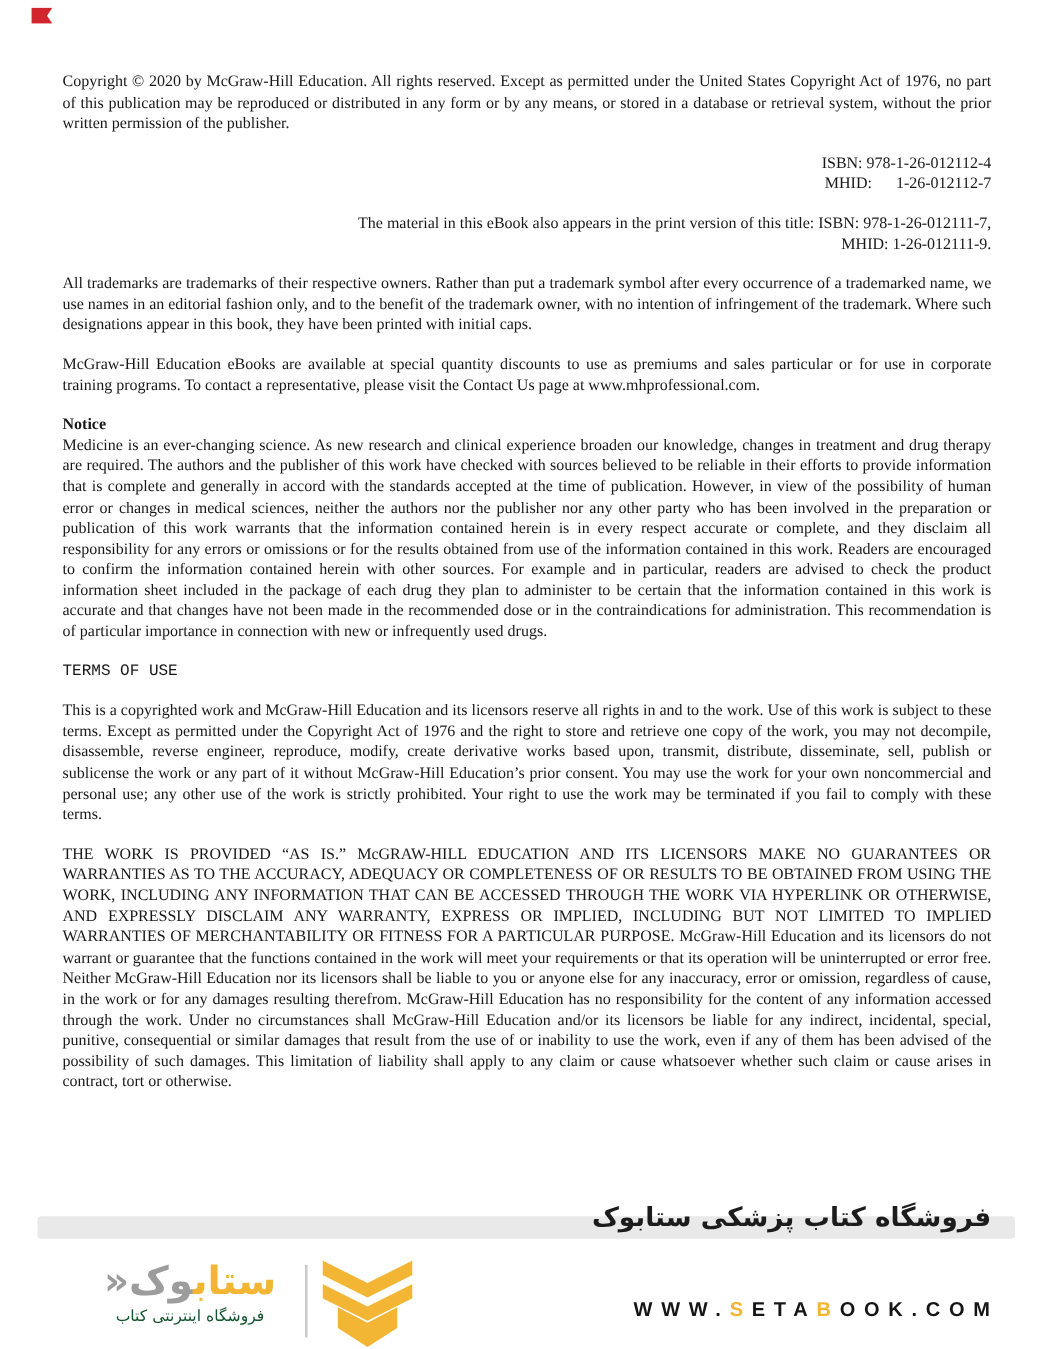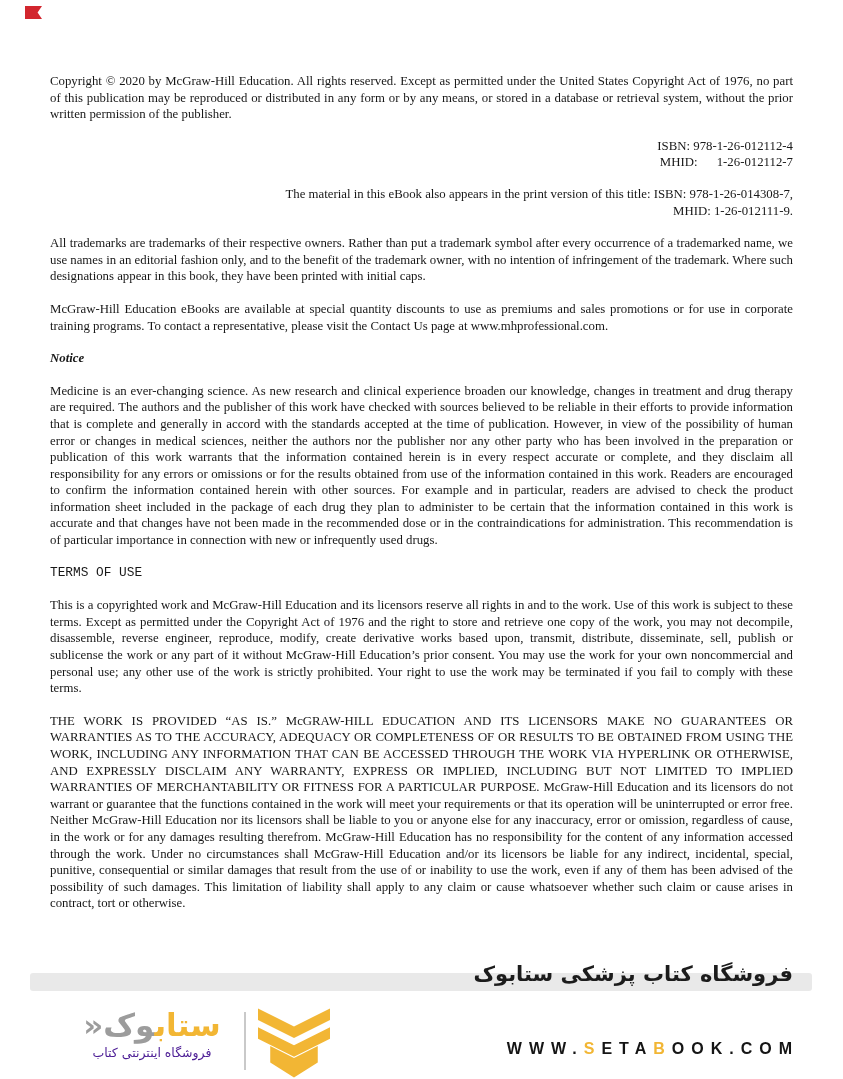--- a/index.html
+++ b/index.html
@@ -22,46 +22,46 @@
   }
   
   .doc {
     position: absolute;
     left: 50px; top: 57px;
     width: 743px;
     font-size: 12.8px;
     line-height: 16.6px;
     color: #171717;
   }
-  .doc p { margin: 16px 0 15px 0; text-align: justify; }
+  .doc p { margin: 0 0 15px 0; text-align: justify; }
   .doc p.nogap { margin-bottom: 0; }
   .doc .line { white-space: pre-wrap; text-align: right; margin: 0; }
   .doc .block { margin: 0 0 15px 0; }
-  .notice-heading { text-align: center; font-weight: bold; margin: 0; font-style: italic; }
+  .notice-heading { text-align: center; font-weight: bold; margin: 0; }
   .terms-heading { text-align: left; margin: 0 0 15px 0; font-family: Liberation Mono, monospace; }
   
   .footer-bar {
     position: absolute;
     left: 30px; top: 973px;
     width: 782px; height: 18px;
     background: #e9e9e9;
     border-radius: 3px;
   }
   .logo-text {
     position: absolute;
     left: 68px; top: 1006px;
     width: 168px;
     text-align: center;
     direction: rtl;
     font-family: "DejaVu Sans", sans-serif;
   }
   .logo-word { font-size: 31px; font-weight: bold; line-height: 38px; letter-spacing: 1px; }
   .logo-word .yellow { color: #f2b634; }
   .logo-word .gray { color: #9c9c9c; }
-  .logo-tagline { font-size: 12.5px; color: #4c1d95; margin-top: 1px; }
+  .logo-tagline { font-size: 12.5px; color: #14532d; margin-top: 1px; }
   .logo-divider {
     position: absolute;
     left: 244px; top: 1012px;
     width: 2px; height: 58px;
     background: #c9c9c9;
   }
   .logo-emblem {
     position: absolute;
     left: 258px; top: 1008px;
     width: 72px; height: 70px;
@@ -96,28 +96,28 @@
 
   <div class="doc">
     <p>Copyright © 2020 by McGraw-Hill Education. All rights reserved. Except as permitted under the United States Copyright Act of 1976, no part of this publication may be reproduced or distributed in any form or by any means, or stored in a database or retrieval system, without the prior written permission of the publisher.</p>
 
     <div class="block">
       <div class="line">ISBN: 978-1-26-012112-4</div>
       <div class="line">MHID:      1-26-012112-7</div>
     </div>
 
     <div class="block">
-      <div class="line">The material in this eBook also appears in the print version of this title: ISBN: 978-1-26-014308-7,</div>
+      <div class="line">The material in this eBook also appears in the print version of this title: ISBN: 978-1-26-012111-7,</div>
       <div class="line">MHID: 1-26-012111-9.</div>
     </div>
 
 
     <p>All trademarks are trademarks of their respective owners. Rather than put a trademark symbol after every occurrence of a trademarked name, we use names in an editorial fashion only, and to the benefit of the trademark owner, with no intention of infringement of the trademark. Where such designations appear in this book, they have been printed with initial caps.</p>
 
-    <p>McGraw-Hill Education eBooks are available at special quantity discounts to use as premiums and sales promotions or for use in corporate training programs. To contact a representative, please visit the Contact Us page at www.mhprofessional.com.</p>
+    <p>McGraw-Hill Education eBooks are available at special quantity discounts to use as premiums and sales particular or for use in corporate training programs. To contact a representative, please visit the Contact Us page at www.mhprofessional.com.</p>
 
     <p class="notice-heading nogap">Notice</p>
     <p>Medicine is an ever-changing science. As new research and clinical experience broaden our knowledge, changes in treatment and drug therapy are required. The authors and the publisher of this work have checked with sources believed to be reliable in their efforts to provide information that is complete and generally in accord with the standards accepted at the time of publication. However, in view of the possibility of human error or changes in medical sciences, neither the authors nor the publisher nor any other party who has been involved in the preparation or publication of this work warrants that the information contained herein is in every respect accurate or complete, and they disclaim all responsibility for any errors or omissions or for the results obtained from use of the information contained in this work. Readers are encouraged to confirm the information contained herein with other sources. For example and in particular, readers are advised to check the product information sheet included in the package of each drug they plan to administer to be certain that the information contained in this work is accurate and that changes have not been made in the recommended dose or in the contraindications for administration. This recommendation is of particular importance in connection with new or infrequently used drugs.</p>
 
     <p class="terms-heading">TERMS OF USE</p>
 
     <p>This is a copyrighted work and McGraw-Hill Education and its licensors reserve all rights in and to the work. Use of this work is subject to these terms. Except as permitted under the Copyright Act of 1976 and the right to store and retrieve one copy of the work, you may not decompile, disassemble, reverse engineer, reproduce, modify, create derivative works based upon, transmit, distribute, disseminate, sell, publish or sublicense the work or any part of it without McGraw-Hill Education’s prior consent. You may use the work for your own noncommercial and personal use; any other use of the work is strictly prohibited. Your right to use the work may be terminated if you fail to comply with these terms.</p>
 
     <p>THE WORK IS PROVIDED “AS IS.” McGRAW-HILL EDUCATION AND ITS LICENSORS MAKE NO GUARANTEES OR WARRANTIES AS TO THE ACCURACY, ADEQUACY OR COMPLETENESS OF OR RESULTS TO BE OBTAINED FROM USING THE WORK, INCLUDING ANY INFORMATION THAT CAN BE ACCESSED THROUGH THE WORK VIA HYPERLINK OR OTHERWISE, AND EXPRESSLY DISCLAIM ANY WARRANTY, EXPRESS OR IMPLIED, INCLUDING BUT NOT LIMITED TO IMPLIED WARRANTIES OF MERCHANTABILITY OR FITNESS FOR A PARTICULAR PURPOSE. McGraw-Hill Education and its licensors do not warrant or guarantee that the functions contained in the work will meet your requirements or that its operation will be uninterrupted or error free. Neither McGraw-Hill Education nor its licensors shall be liable to you or anyone else for any inaccuracy, error or omission, regardless of cause, in the work or for any damages resulting therefrom. McGraw-Hill Education has no responsibility for the content of any information accessed through the work. Under no circumstances shall McGraw-Hill Education and/or its licensors be liable for any indirect, incidental, special, punitive, consequential or similar damages that result from the use of or inability to use the work, even if any of them has been advised of the possibility of such damages. This limitation of liability shall apply to any claim or cause whatsoever whether such claim or cause arises in contract, tort or otherwise.</p>
   </div>

